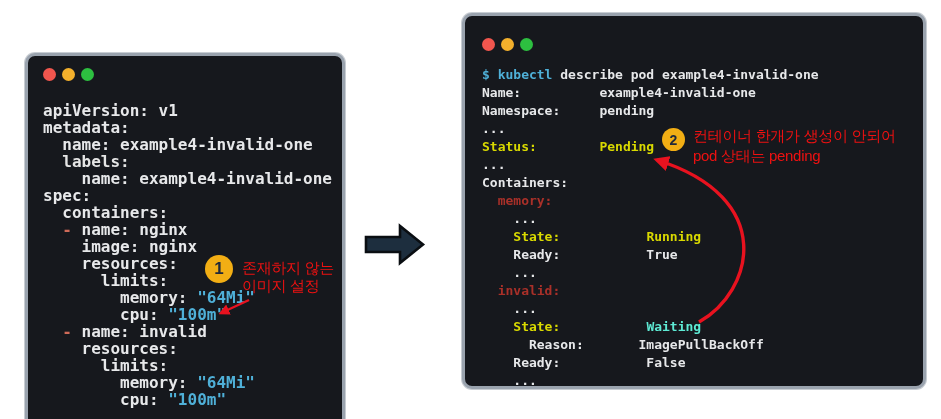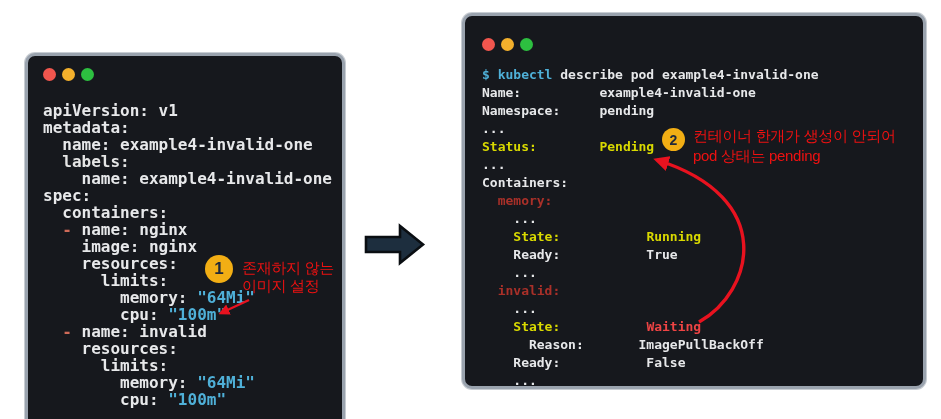--- a/index.html
+++ b/index.html
@@ -78,21 +78,21 @@
         <div class="ln"><span style="color: rgb(217, 217, 0);">Status:        Pending</span></div>
         <div class="ln"><span style="color: rgb(231, 232, 234);">...</span></div>
         <div class="ln"><span style="color: rgb(231, 232, 234);">Containers:</span></div>
         <div class="ln"><span style="color: rgb(169, 48, 41);">  memory:</span></div>
         <div class="ln"><span style="color: rgb(231, 232, 234);">    ...</span></div>
         <div class="ln"><span style="color: rgb(231, 232, 234);">    </span><span style="color: rgb(217, 217, 0);">State:</span><span style="color: rgb(231, 232, 234);">           </span><span style="color: rgb(217, 217, 0);">Running</span></div>
         <div class="ln"><span style="color: rgb(231, 232, 234);">    Ready:           True</span></div>
         <div class="ln"><span style="color: rgb(231, 232, 234);">    ...</span></div>
         <div class="ln"><span style="color: rgb(169, 48, 41);">  invalid:</span></div>
         <div class="ln"><span style="color: rgb(231, 232, 234);">    ...</span></div>
-        <div class="ln"><span style="color: rgb(231, 232, 234);">    </span><span style="color: rgb(217, 217, 0);">State:</span><span style="color: rgb(231, 232, 234);">           </span><span style="color: #ef4444;">Waiting</span></div>
+        <div class="ln"><span style="color: rgb(231, 232, 234);">    </span><span style="color: rgb(217, 217, 0);">State:</span><span style="color: rgb(231, 232, 234);">           </span><span style="color: #5eead4;">Waiting</span></div>
         <div class="ln"><span style="color: rgb(231, 232, 234);">      Reason:       ImagePullBackOff</span></div>
         <div class="ln"><span style="color: rgb(231, 232, 234);">    Ready:           False</span></div>
         <div class="ln"><span style="color: rgb(231, 232, 234);">    ...</span></div>
       </div>
   </section>
 
   <svg class="overlay" viewBox="0 0 941 419">
     <defs>
       <marker id="ah" viewBox="0 0 10 10" refX="7.5" refY="5" markerWidth="4.6" markerHeight="4.6" orient="auto">
         <path d="M0,0 L10,5 L0,10 Z" id="ah-path" fill="#e8121f"></path>

